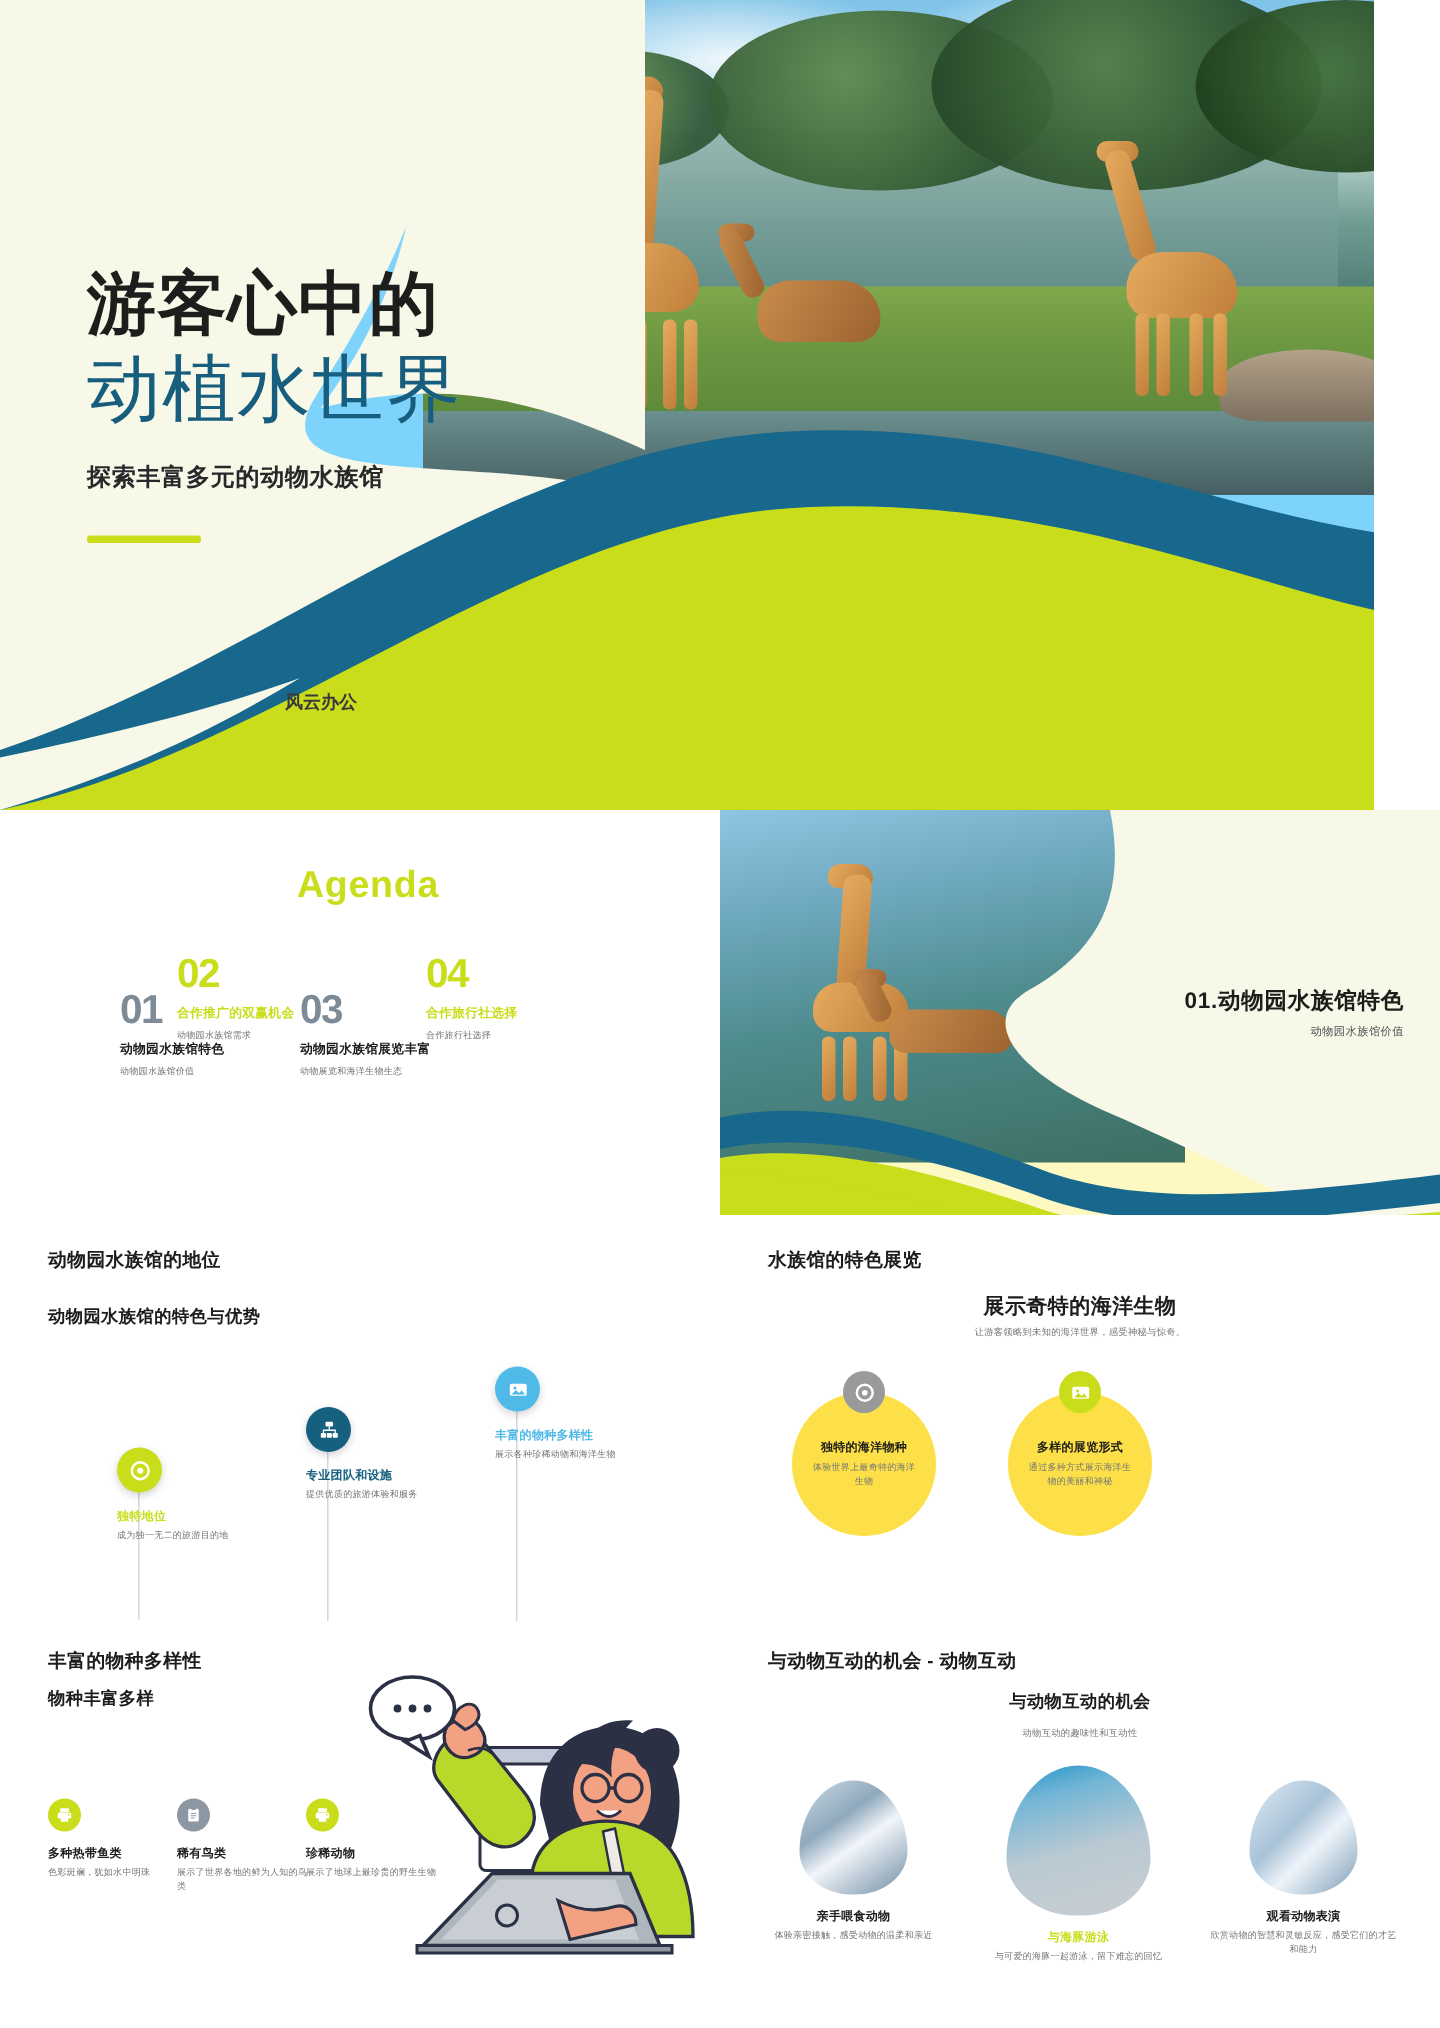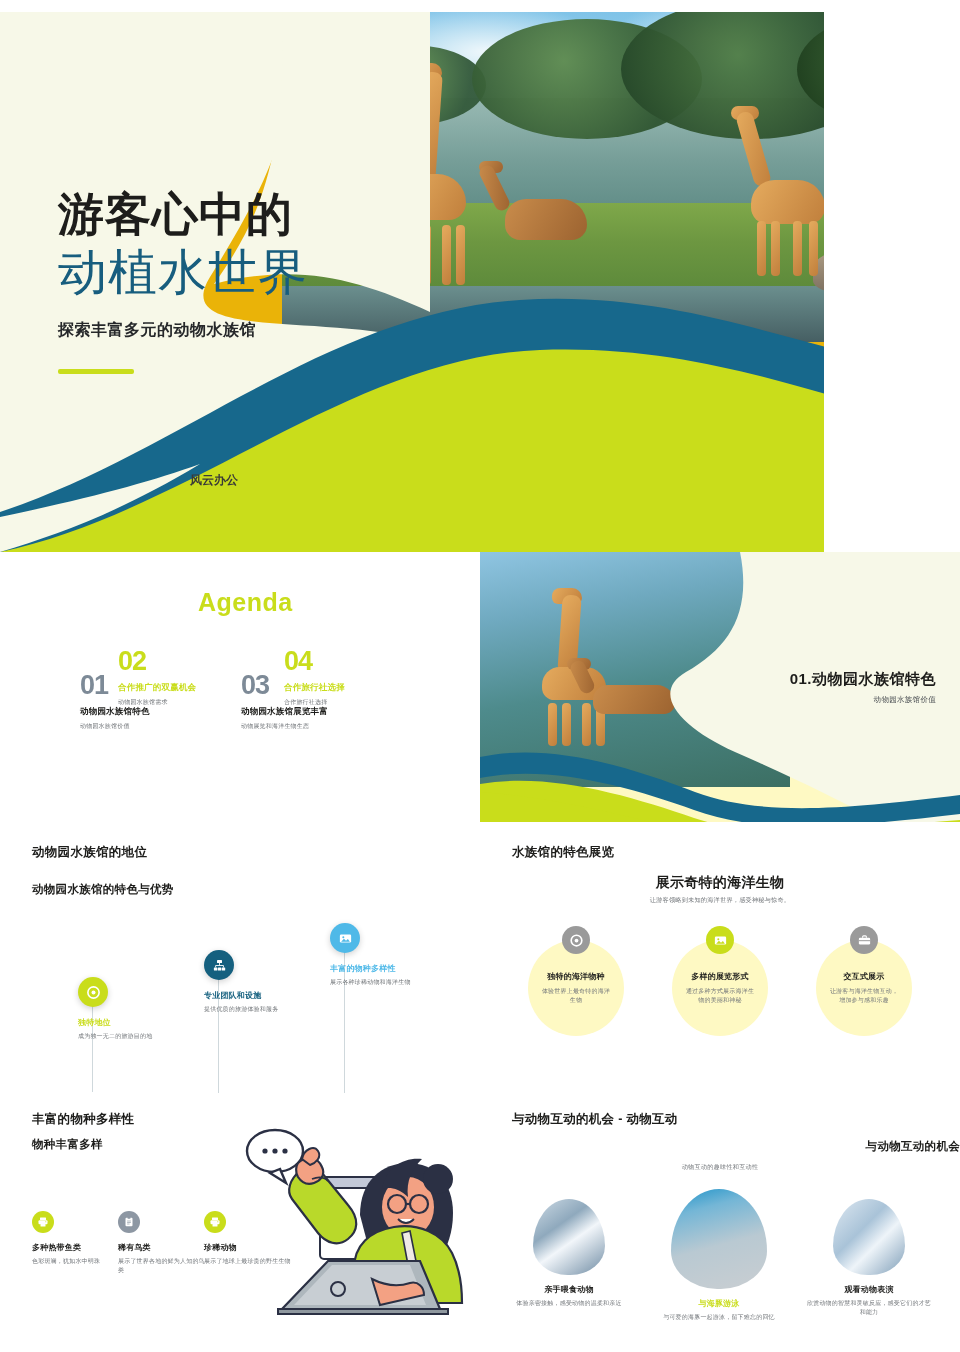--- a/index.html
+++ b/index.html
@@ -8,25 +8,24 @@
     background: #ffffff;
     font-family: "Liberation Sans", "DejaVu Sans", sans-serif;
   }
   body { width: 960px; height: 1352px; overflow: hidden; }
 
   .deck { width: 960px; }
 
   
   .slide-title {
     position: relative;
-    width: 824px;
+    width: 916px;
     height: 540px;
-    background: #eab308;
+    background: #7dd3fc;
     overflow: hidden;
-    margin-top: 12px;
   }
   .hero-photo {
     position: absolute;
     top: 0; left: 282px;
     width: 678px; height: 330px;
     overflow: hidden;
     background: linear-gradient(170deg,#8fc5e2 0%,#6fa9bf 25%,#4e8b8c 55%,#3c6f63 100%);
   }
   .hero-photo .sky {
     position:absolute; inset:0;
@@ -129,21 +128,21 @@
   .ag-num { font-size: 27px; font-weight: 700; line-height: 1; letter-spacing: -1px; }
   .ag-head { font-size: 8.5px; font-weight: 700; margin-top: 7px; letter-spacing: .2px; }
   .ag-desc { font-size: 6px; color: #6f7377; margin-top: 4px; letter-spacing: .2px; }
   .ag-odd  .ag-num  { color: #7d8a97; }
   .ag-odd  .ag-head { color: #1d1d1b; }
   .ag-even .ag-num  { color: #c9dd1b; }
   .ag-even .ag-head { color: #c9dd1b; }
 
   .ag-1 { left: 36px; top: 120px; margin-left: 44px; }
   .ag-2 { left: 118px; top: 96px; }
-  .ag-3 { left: 200px; top: 120px; margin-left: 41px; }
+  .ag-3 { left: 200px; top: 120px; }
   .ag-4 { left: 284px; top: 96px; }
   .ag-5 { left: 367px; top: 120px; }
 
   
   .slide-section {
     position: absolute; left: 480px; top: 0; width: 480px; height: 270px;
     background: #fef9c3; overflow: hidden;
   }
   .sec-photo {
     position: absolute; left: 0; top: 0; width: 310px; height: 235px; overflow: hidden;
@@ -184,41 +183,41 @@
   .tl-2 .tl-head { color: #15607f; }
   .tl-3 .tl-head { color: #4fb9e8; }
 
   .ico { width: 15px; height: 15px; fill: #ffffff; display:block; }
 
   
   .ex-center-title { position: absolute; top: 52px; width: 480px; text-align: center; font-size: 14px; font-weight: 700; color:#1d1d1b; letter-spacing:.3px; }
   .ex-center-sub   { position: absolute; top: 74px; width: 480px; text-align: center; font-size: 6.2px; color:#72767a; letter-spacing:.2px; }
   .ex-circle {
     position: absolute; width: 96px; height: 96px; border-radius: 50%;
-    background: #fef9c3; display: flex; flex-direction: column;
+    background: #fde047; display: flex; flex-direction: column;
     align-items: center; justify-content: center; text-align: center;
   }
   .ex-badge {
     position: absolute; top: -14px; left: 50%; transform: translateX(-50%);
     width: 28px; height: 28px; border-radius: 50%;
     display:flex; align-items:center; justify-content:center;
   }
   .ex-h { font-size: 8px; font-weight: 700; color: #1d1d1b; letter-spacing:.2px; }
   .ex-d { font-size: 6px; color: #72767a; margin-top: 5px; line-height: 1.55; width: 74px; letter-spacing:.2px; }
 
   
   .sp-item { position: absolute; width: 90px; }
   .sp-ico { width: 22px; height: 22px; border-radius: 50%; display:flex; align-items:center; justify-content:center; }
   .sp-h { font-size: 8px; font-weight: 700; color: #1d1d1b; margin-top: 9px; letter-spacing:.2px; }
   .sp-d { font-size: 6px; color: #72767a; margin-top: 4px; line-height: 1.5; letter-spacing:.2px; }
 
   .illus { position: absolute; right: 8px; top: 26px; width: 230px; height: 210px; }
 
   
-  .in-title { position:absolute; top: 46px; width: 480px; text-align:right; font-size: 11.5px; font-weight:700; color:#1d1d1b; letter-spacing:.3px; }
+  .in-title { position:absolute; top: 46px; width: 480px; text-align:center; font-size: 11.5px; font-weight:700; color:#1d1d1b; letter-spacing:.3px; }
   .in-sub   { position:absolute; top: 70px; width: 480px; text-align:center; font-size: 6.2px; color:#72767a; letter-spacing:.2px; }
   .in-item  { position: absolute; width: 130px; text-align: center; }
   .in-blob  {
     width: 72px; height: 76px; margin: 0 auto;
     border-radius: 50% 50% 48% 48% / 62% 62% 38% 38%;
     overflow: hidden;
   }
   .in-blob.big { width: 96px; height: 100px; }
   .in-h { font-size: 8px; font-weight: 700; color:#1d1d1b; margin-top: 9px; letter-spacing:.2px; }
   .in-h.accent { color:#c9dd1b; }
@@ -441,31 +440,20 @@
           <svg class="ico" viewBox="0 0 24 24">
             <rect x="3" y="5.5" width="18" height="13" rx="2" fill="#fff"></rect>
             <circle cx="8.5" cy="10" r="1.6" fill="#c9dd1b"></circle>
             <path d="M5 17 l4.5-4.8 3.3 3.2 3-2.6 3.2 4.2 Z" fill="#c9dd1b"></path>
           </svg>
         </div>
         <div class="ex-h">多样的展览形式</div>
         <div class="ex-d">通过多种方式展示海洋生物的美丽和神秘</div>
       </div>
 
-      <div class="ex-circle" style="left:336px; top:118px;">
-        <div class="ex-badge" style="background:#9a9a9a;">
-          <svg class="ico" viewBox="0 0 24 24">
-            <rect x="3" y="7.5" width="18" height="11" rx="2" fill="#fff"></rect>
-            <path d="M9 7.5 V6 a1.5 1.5 0 0 1 1.5-1.5 h3 A1.5 1.5 0 0 1 15 6 v1.5" fill="none" stroke="#fff" stroke-width="1.8"></path>
-            <rect x="3" y="11.5" width="18" height="1.6" fill="#9a9a9a"></rect>
-          </svg>
-        </div>
-        <div class="ex-h">交互式展示</div>
-        <div class="ex-d">让游客与海洋生物互动，增加参与感和乐趣</div>
-      </div>
     </div>
   </section>
 
   <section class="row">
 
     <div class="half left">
       <div class="s-kicker" style="top:18px;">丰富的物种多样性</div>
       <div class="s-sub" style="top:44px;">物种丰富多样</div>
 
       <div class="sp-item" style="left:32px; top:118px;">

